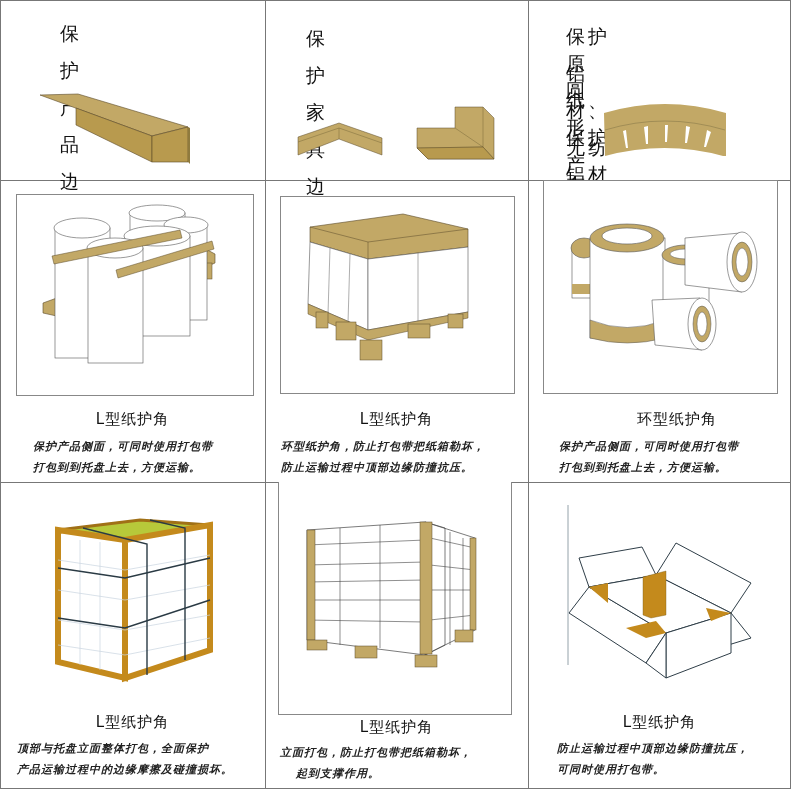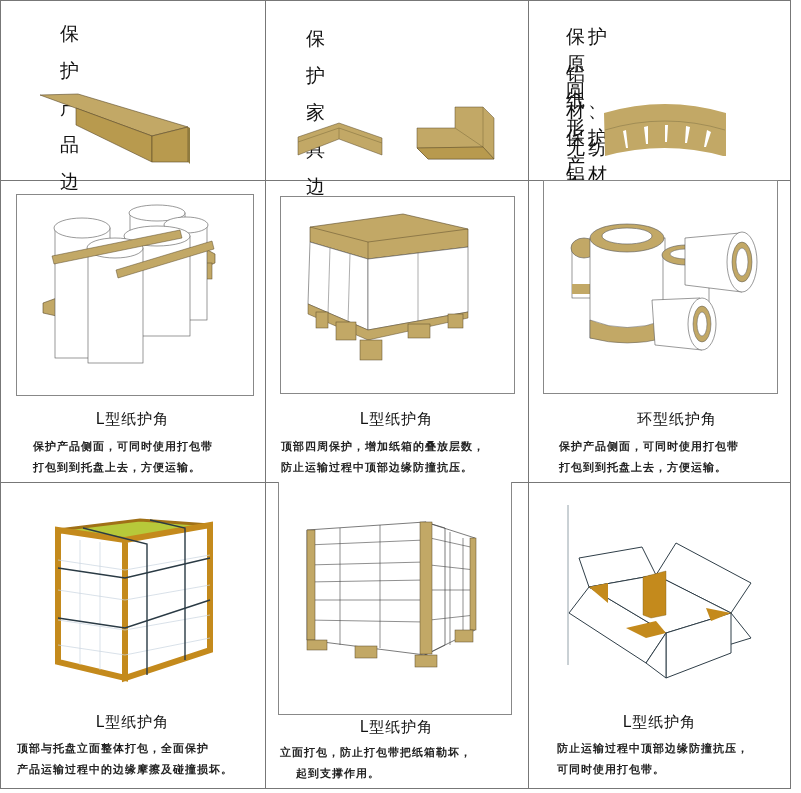--- a/index.html
+++ b/index.html
@@ -4,21 +4,21 @@
 <style>
   html,body{margin:0;padding:0;background:#fff;}
   body{width:801px;height:793px;position:relative;overflow:hidden;font-family:"DejaVu Sans","Liberation Sans",sans-serif;color:#111;}
   .grid{position:absolute;left:0;top:0;width:791px;height:789px;border:1px solid #777;border-top:none;box-sizing:border-box;}
   .vline{position:absolute;top:0;width:1px;background:#777;height:789px;}
   .hline{position:absolute;left:0;height:1px;background:#777;width:791px;}
   .cell{position:absolute;}
   .top-title{position:absolute;font-size:19px;letter-spacing:3px;font-weight:500;line-height:37px;}
   .frame{position:absolute;border:1px solid #888;background:#fff;}
   .cap-title{position:absolute;font-size:15px;font-weight:normal;letter-spacing:1px;text-align:center;}
-  .cap-desc{position:absolute;font-size:11px;letter-spacing:1px;line-height:21px;font-weight:bold;color:#222;}
+  .cap-desc{position:absolute;font-size:11px;letter-spacing:1px;line-height:21px;font-weight:bold;color:#222;font-style:italic;}
   svg{position:absolute;overflow:visible;}
 </style>
 </head>
 <body>
 
 <div class="grid"></div>
 <div class="vline" style="left:265px"></div>
 <div class="vline" style="left:528px"></div>
 <div class="hline" style="top:0"></div>
 <div class="hline" style="top:180px"></div>
@@ -101,21 +101,21 @@
   <line x1="42" y1="42" x2="40" y2="111" stroke="#777" stroke-width="0.6"></line>
   <line x1="110" y1="41" x2="110" y2="110" stroke="#777" stroke-width="0.6"></line>
   <polygon points="0,92 60,118 160,100 160,106 60,128 0,102" fill="#c2a866" stroke="#5a4a2a" stroke-width="0.5"></polygon>
   <rect x="8" y="100" width="12" height="16" fill="#c2a866" stroke="#5a4a2a" stroke-width="0.5"></rect>
   <rect x="28" y="110" width="20" height="18" fill="#c2a866" stroke="#5a4a2a" stroke-width="0.5"></rect>
   <rect x="52" y="128" width="22" height="20" fill="#c2a866" stroke="#5a4a2a" stroke-width="0.5"></rect>
   <rect x="100" y="112" width="22" height="14" fill="#c2a866" stroke="#5a4a2a" stroke-width="0.5"></rect>
   <rect x="140" y="102" width="15" height="14" fill="#c2a866" stroke="#5a4a2a" stroke-width="0.5"></rect>
 </svg>
 <div class="cap-title" style="left:265px;top:410px;width:263px">L型纸护角</div>
-<div class="cap-desc" style="left:281px;top:436px">顶部四周保护，增加纸箱的叠放层数，</div>
+<div class="cap-desc" style="left:281px;top:436px">环型纸护角，防止打包带把纸箱勒坏，</div>
 <div class="cap-desc" style="left:281px;top:457px">防止运输过程中顶部边缘防撞抗压。</div>
 
 <div class="frame" style="left:543px;top:180px;width:233px;height:212px"></div>
 <svg style="left:570px;top:220px" width="190" height="140" viewBox="0 0 190 140">
 
   <rect x="2" y="28" width="20" height="50" fill="#fff" stroke="#555" stroke-width="0.6"></rect>
   <rect x="2" y="64" width="20" height="10" fill="#c2a866"></rect>
   <ellipse cx="14" cy="28" rx="13" ry="10" fill="#c2a866" stroke="#555" stroke-width="0.6"></ellipse>
 
   <rect x="20" y="18" width="75" height="100" fill="#fff" stroke="#555" stroke-width="0.6"></rect>

